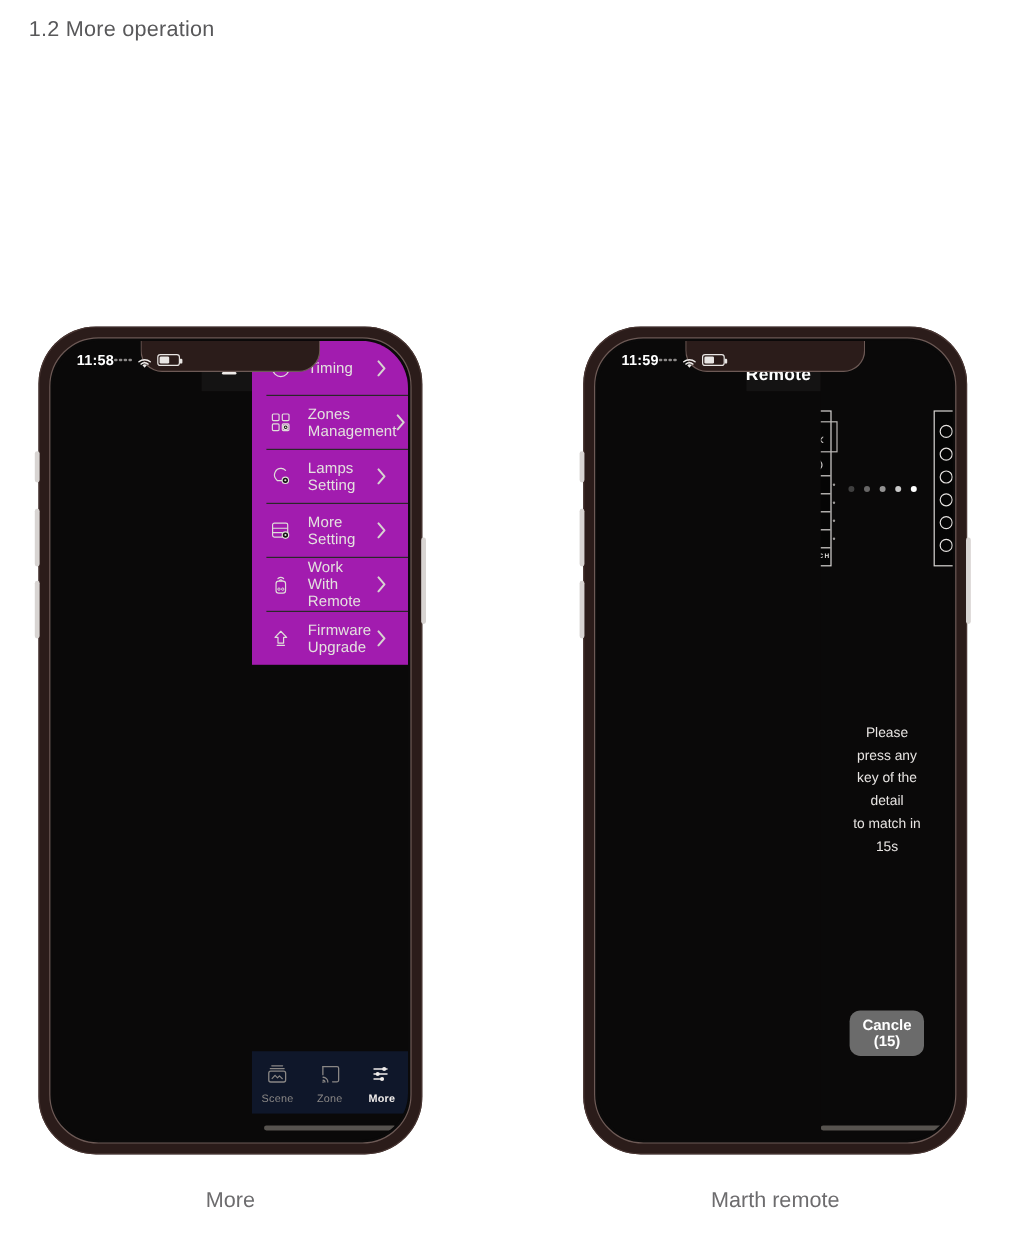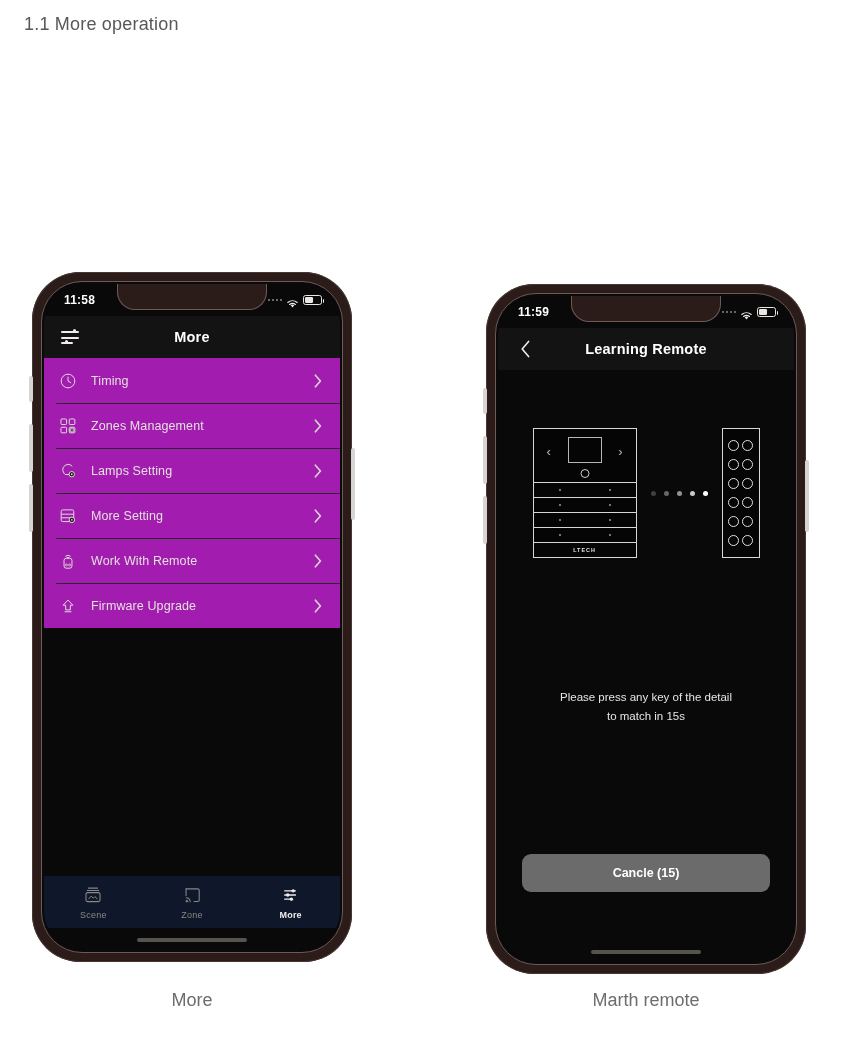--- a/index.html
+++ b/index.html
@@ -40,36 +40,36 @@
 
   
   .phone {
     position: absolute;
     width: 320px; height: 690px;
     background: #2b1c1a;
     border-radius: 48px;
     box-shadow: inset 0 0 0 1px #4a3734;
   }
   .phone.left  { left: 32px;  top: 272px; }
-  .phone.right { left: 486px; top: 284px; }
+  .phone.right { left: 486px; top: 272px; }
 
   .phone-inner {
     position: absolute; left: 9px; top: 9px;
     width: 302px; height: 672px;
     background: #0b0a0a;
     border-radius: 41px;
     border: 1px solid #6d5a56;
     overflow: hidden;
   }
   .screen {
     position: absolute; inset: 2px;
     background: #0a0909;
     border-radius: 39px;
     overflow: hidden;
-    display: flex; flex-direction: column;
+    display: flex; 
   }
 
   
   .btn-side {
     position: absolute; background: #d8d4d2; border-radius: 2px;
   }
   .btn-silence { left: -3px; top: 104px;  width: 4px; height: 26px; }
   .btn-volup   { left: -3px; top: 152px;  width: 4px; height: 48px; }
   .btn-voldn   { left: -3px; top: 212px;  width: 4px; height: 48px; }
   .btn-power   { right: -3px; top: 176px; width: 4px; height: 72px; }
@@ -230,21 +230,21 @@
     font-size: 18px; color: #6d6c6e;
   }
   .caption.left  { left: 32px;  top: 990px; }
   .caption.right { left: 486px; top: 990px; }
 </style>
 </head>
 <body>
 
 <div class="page">
 
-  <div class="doc-heading">1.1 More operation</div>
+  <div class="doc-heading">1.2 More operation</div>
 
 
   <div class="phone left">
     <div class="btn-side btn-silence"></div>
     <div class="btn-side btn-volup"></div>
     <div class="btn-side btn-voldn"></div>
     <div class="btn-side btn-power"></div>
 
     <div class="phone-inner">
       <div class="screen">

